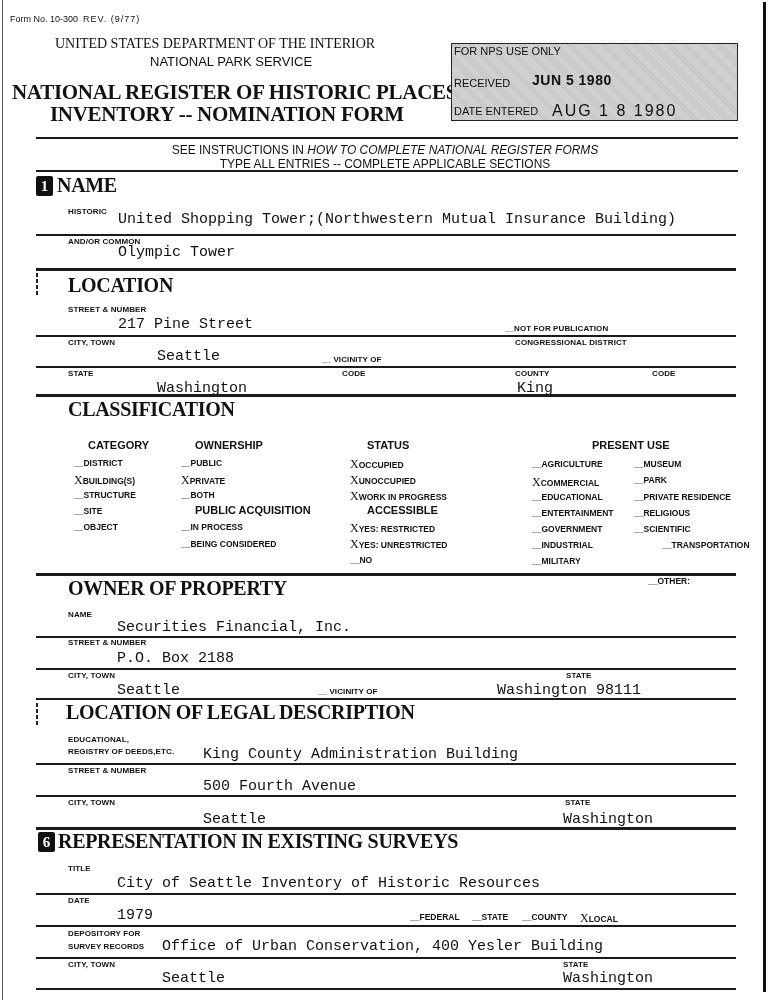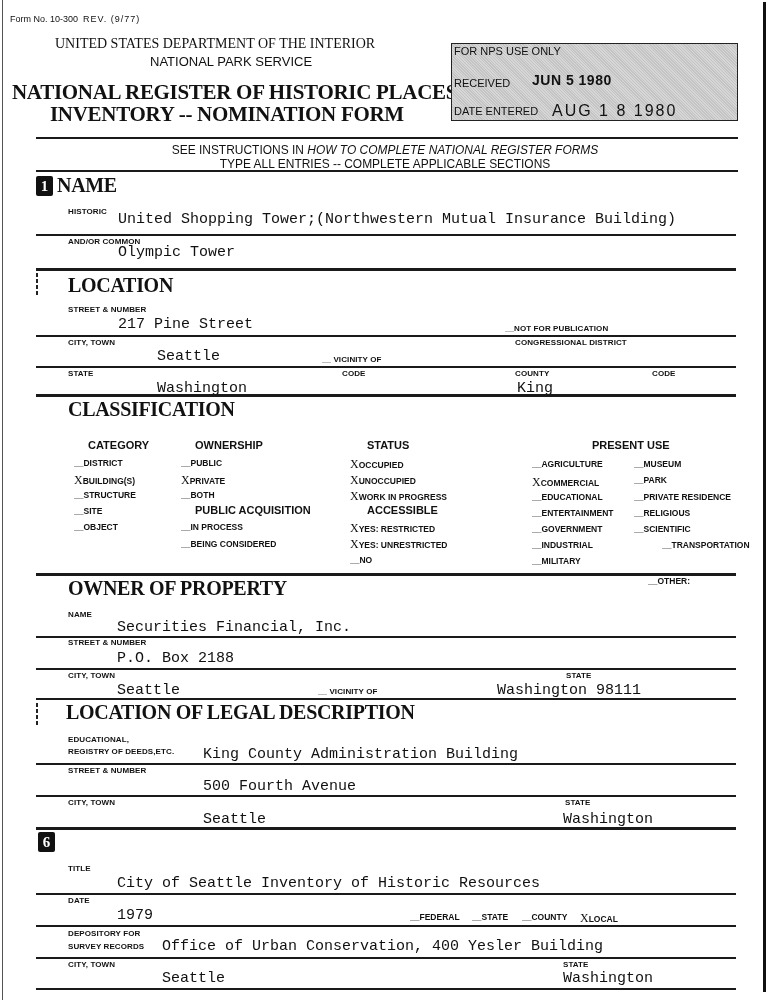--- a/index.html
+++ b/index.html
@@ -153,20 +153,21 @@
   <div class="abs label" style="left:68px; top:766px;">STREET &amp; NUMBER</div>
   <div class="abs typed" style="left:203px; top:778px;">500 Fourth Avenue</div>
   <div class="hr" style="left:36px; top:795px; width:700px;"></div>
   <div class="abs label" style="left:68px; top:798px;">CITY, TOWN</div>
   <div class="abs label" style="left:565px; top:798px;">STATE</div>
   <div class="abs typed" style="left:203px; top:811px;">Seattle</div>
   <div class="abs typed" style="left:563px; top:811px;">Washington</div>
   <div class="hr thick" style="left:36px; top:827px; width:700px;"></div>
 
   <div class="badge" style="left:38px; top:832px; width:17px; height:20px; line-height:20px;">6</div>
+  <div class="abs sect-title" style="left:58px; top:830px;">REPRESENTATION IN EXISTING SURVEYS</div>
   <div class="abs label" style="left:68px; top:864px;">TITLE</div>
   <div class="abs typed" style="left:117px; top:875px;">City of Seattle Inventory of Historic Resources</div>
   <div class="hr" style="left:36px; top:893px; width:700px;"></div>
   <div class="abs label" style="left:68px; top:896px;">DATE</div>
   <div class="abs typed" style="left:117px; top:907px;">1979</div>
   <div class="abs opt" style="left:410px; top:912px;"><span>__</span><span>FEDERAL</span></div>
   <div class="abs opt" style="left:472px; top:912px;"><span>__</span><span>STATE</span></div>
   <div class="abs opt" style="left:522px; top:912px;"><span>__</span><span>COUNTY</span></div>
   <div class="abs opt" style="left:580px; top:911px;"><span class="chk">X</span><span>LOCAL</span></div>
   <div class="hr" style="left:36px; top:925px; width:700px;"></div>

